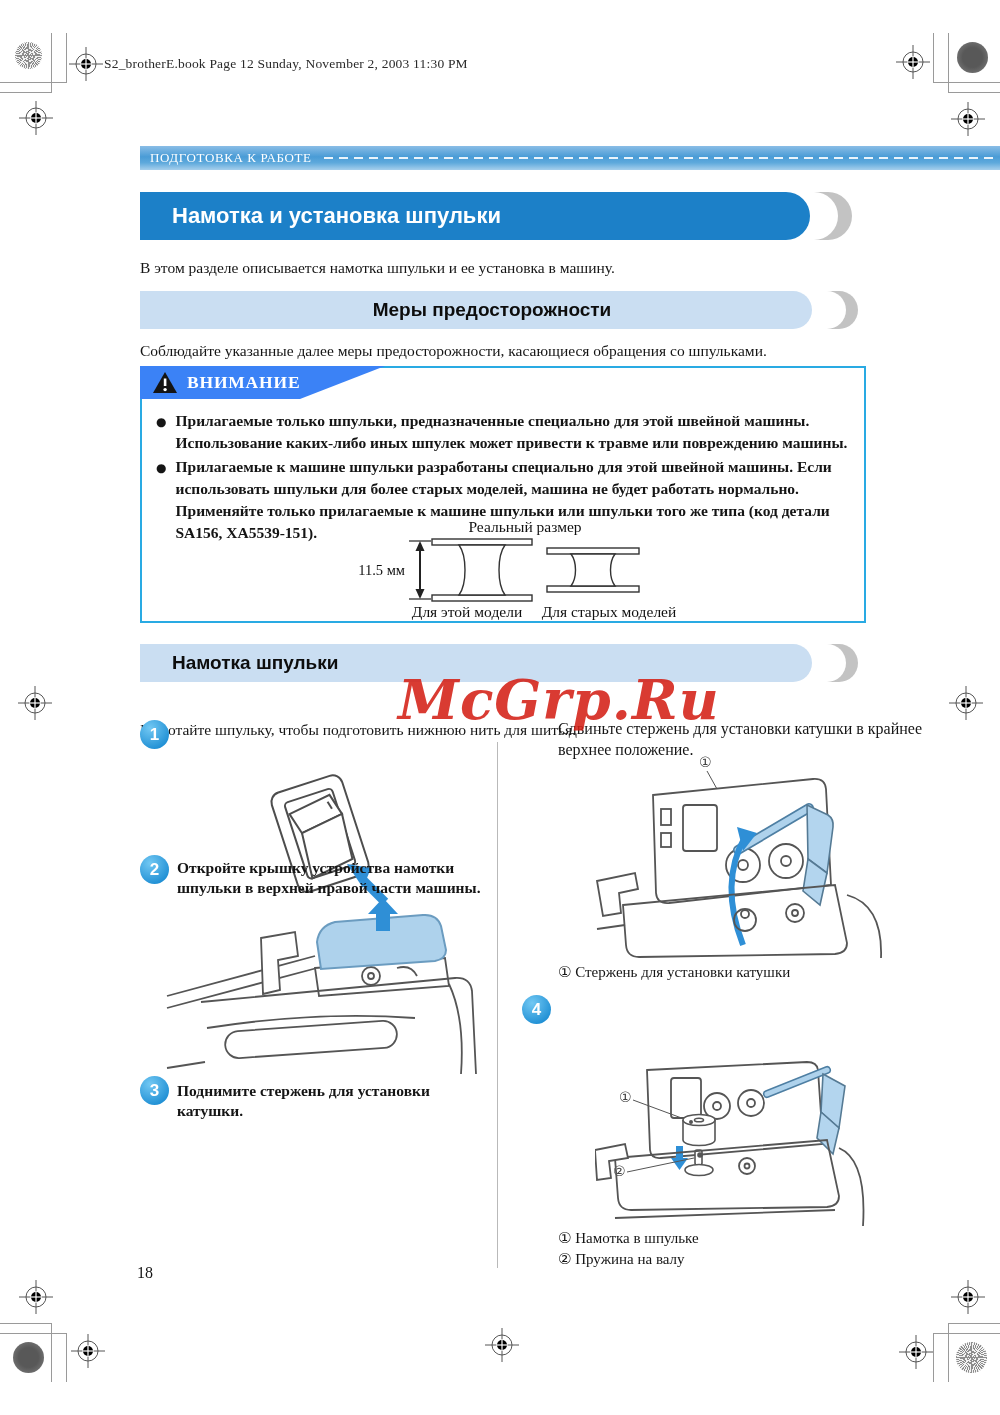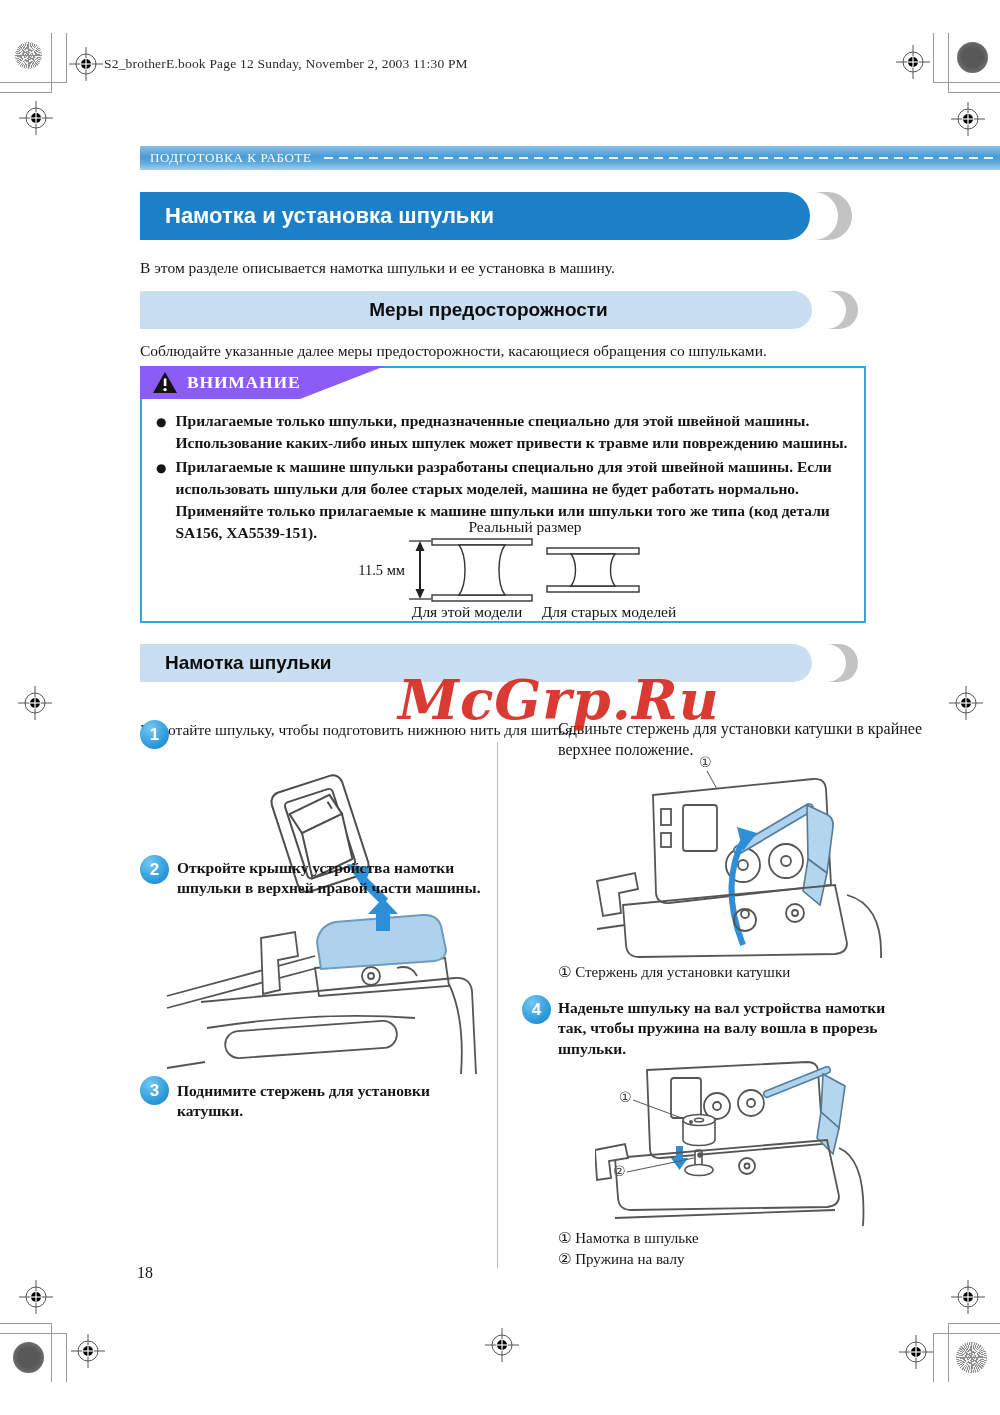--- a/index.html
+++ b/index.html
@@ -19,29 +19,29 @@
      background:linear-gradient(180deg,#8abde6 0%,#4a9cd6 45%,#5ea9dc 70%,#a6cfec 100%);
      display:flex;align-items:center;padding-left:10px;box-sizing:border-box;}
   .banner .lbl{color:#fff;font-size:13px;letter-spacing:.6px;white-space:nowrap;}
   .banner .dash{flex:1;height:2px;margin:0 6px 0 12px;
      background:repeating-linear-gradient(90deg,#eaf4fb 0 9px,rgba(255,255,255,0) 9px 15px);}
   
   .barwrap{position:absolute;}
   .cres-g,.cres-w,.bar{position:absolute;top:0;height:100%;border-radius:0 999px 999px 0;}
   .cres-g{background:#c3c3c3;}
   .cres-w{background:#fff;}
-  .bar{left:0;box-sizing:border-box;padding-left:25px;font-family:"Liberation Sans",sans-serif;font-weight:bold;}
+  .bar{left:0;box-sizing:border-box;padding-left:32px;font-family:"Liberation Sans",sans-serif;font-weight:bold;}
   .bar.blue{background:#1c80c8;color:#fff;font-size:22px;}
   .bar.light{background:#cadef2;color:#0d0d0d;font-size:19px;}
   
   .para{position:absolute;font-size:15.5px;line-height:1.35;}
   
   .warnbox{position:absolute;left:140px;top:366px;width:726px;height:257px;
      border:2px solid #29aae3;box-sizing:border-box;}
-  .warntab{position:absolute;left:-2px;top:-2px;width:245px;height:33px;background:#8b5cf6;
+  .warntab{position:absolute;left:-2px;top:-2px;width:245px;height:33px;background:#3b82f6;
      clip-path:polygon(0 0,100% 0,calc(100% - 85px) 100%,0 100%);
      display:flex;align-items:center;padding-left:12px;box-sizing:border-box;}
   .warntab .wlbl{color:#fff;font-weight:bold;font-size:17.5px;letter-spacing:.8px;margin-left:9px;}
   .warnlist{position:absolute;left:14px;top:42px;width:694px;}
   .wrow{display:flex;margin-bottom:2px;}
   .wdot{font-size:12px;line-height:1.5;padding-top:3px;margin-right:9px;font-family:"DejaVu Sans",sans-serif;}
   .wtxt{font-weight:bold;font-size:15.5px;line-height:1.42;}
   
   .badge{position:absolute;width:29px;height:29px;border-radius:50%;
      background:radial-gradient(circle at 35% 28%,#72c8f3,#1f8fd4 78%);
@@ -332,21 +332,20 @@
         <circle cx="200" cy="160" r="3"></circle>
       <path d="M2,128 L40,120 L43,136 L24,140 L26,160 L8,163 Z" fill="#fff"></path>
       <path d="M252,142 Q288,152 286,205"></path>
       <path d="M2,176 L30,172"></path>
     </g>
   </svg>
 
   <div class="caption" style="left:558px;top:962px;">①  Стержень для установки катушки</div>
 
   <div class="badge" style="left:522px;top:995px;">4</div>
-  <div class="steptxt" style="left:558px;top:998px;width:350px;">Наденьте шпульку на вал устройства намотки так, чтобы пружина на валу вошла в прорезь шпульки.</div>
 
   <svg style="position:absolute;left:595px;top:1058px;" width="335" height="168" viewBox="0 0 335 168">
     <g stroke="#555" stroke-width="1.8" fill="#fff">
       <path d="M52,12 L212,4 Q222,4 223,12 L228,86 L66,100 Q56,101 55,92 Z"></path>
       <rect x="76" y="20" width="30" height="40" rx="3" fill="none"></rect>
       <circle cx="122" cy="48" r="13"></circle>
         <circle cx="122" cy="48" r="4"></circle>
       <circle cx="156" cy="45" r="13"></circle>
         <circle cx="156" cy="45" r="4"></circle>
     </g>

